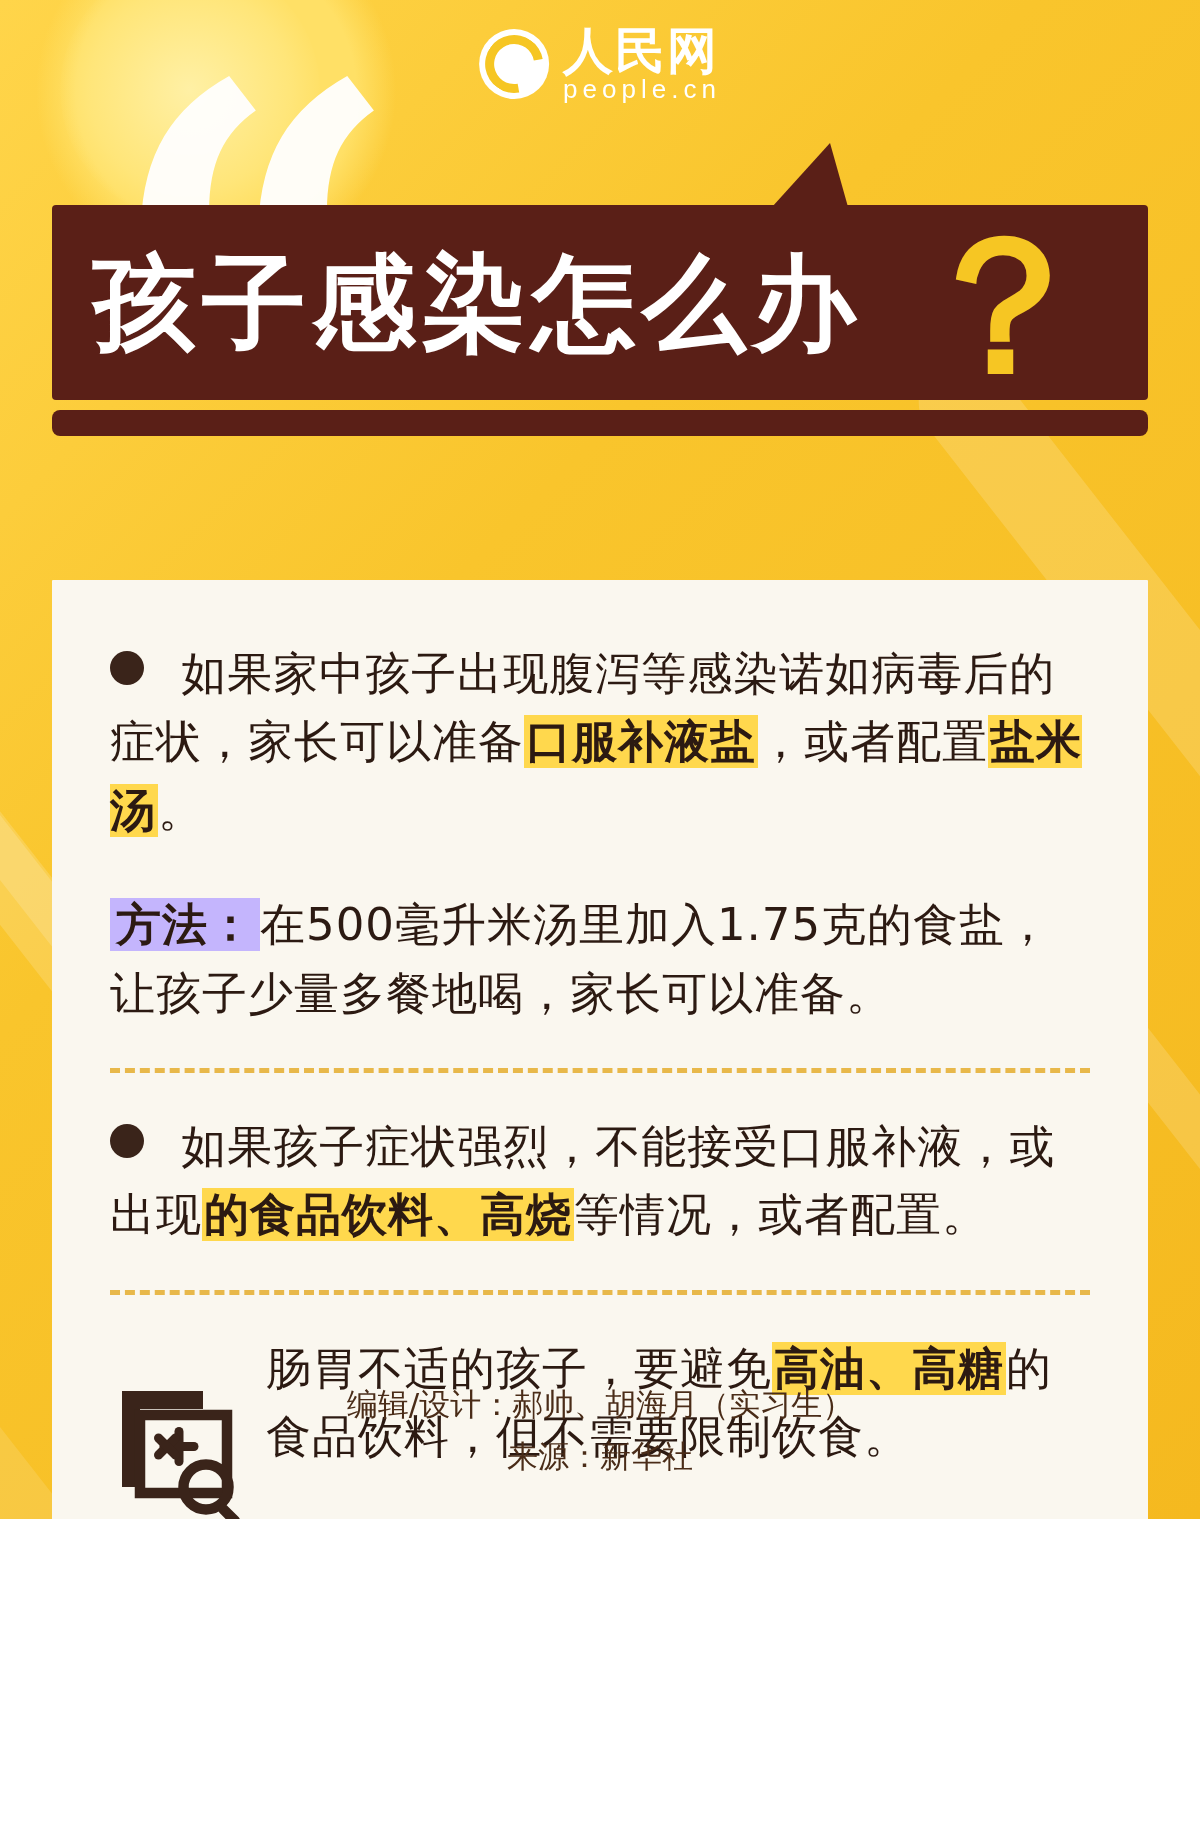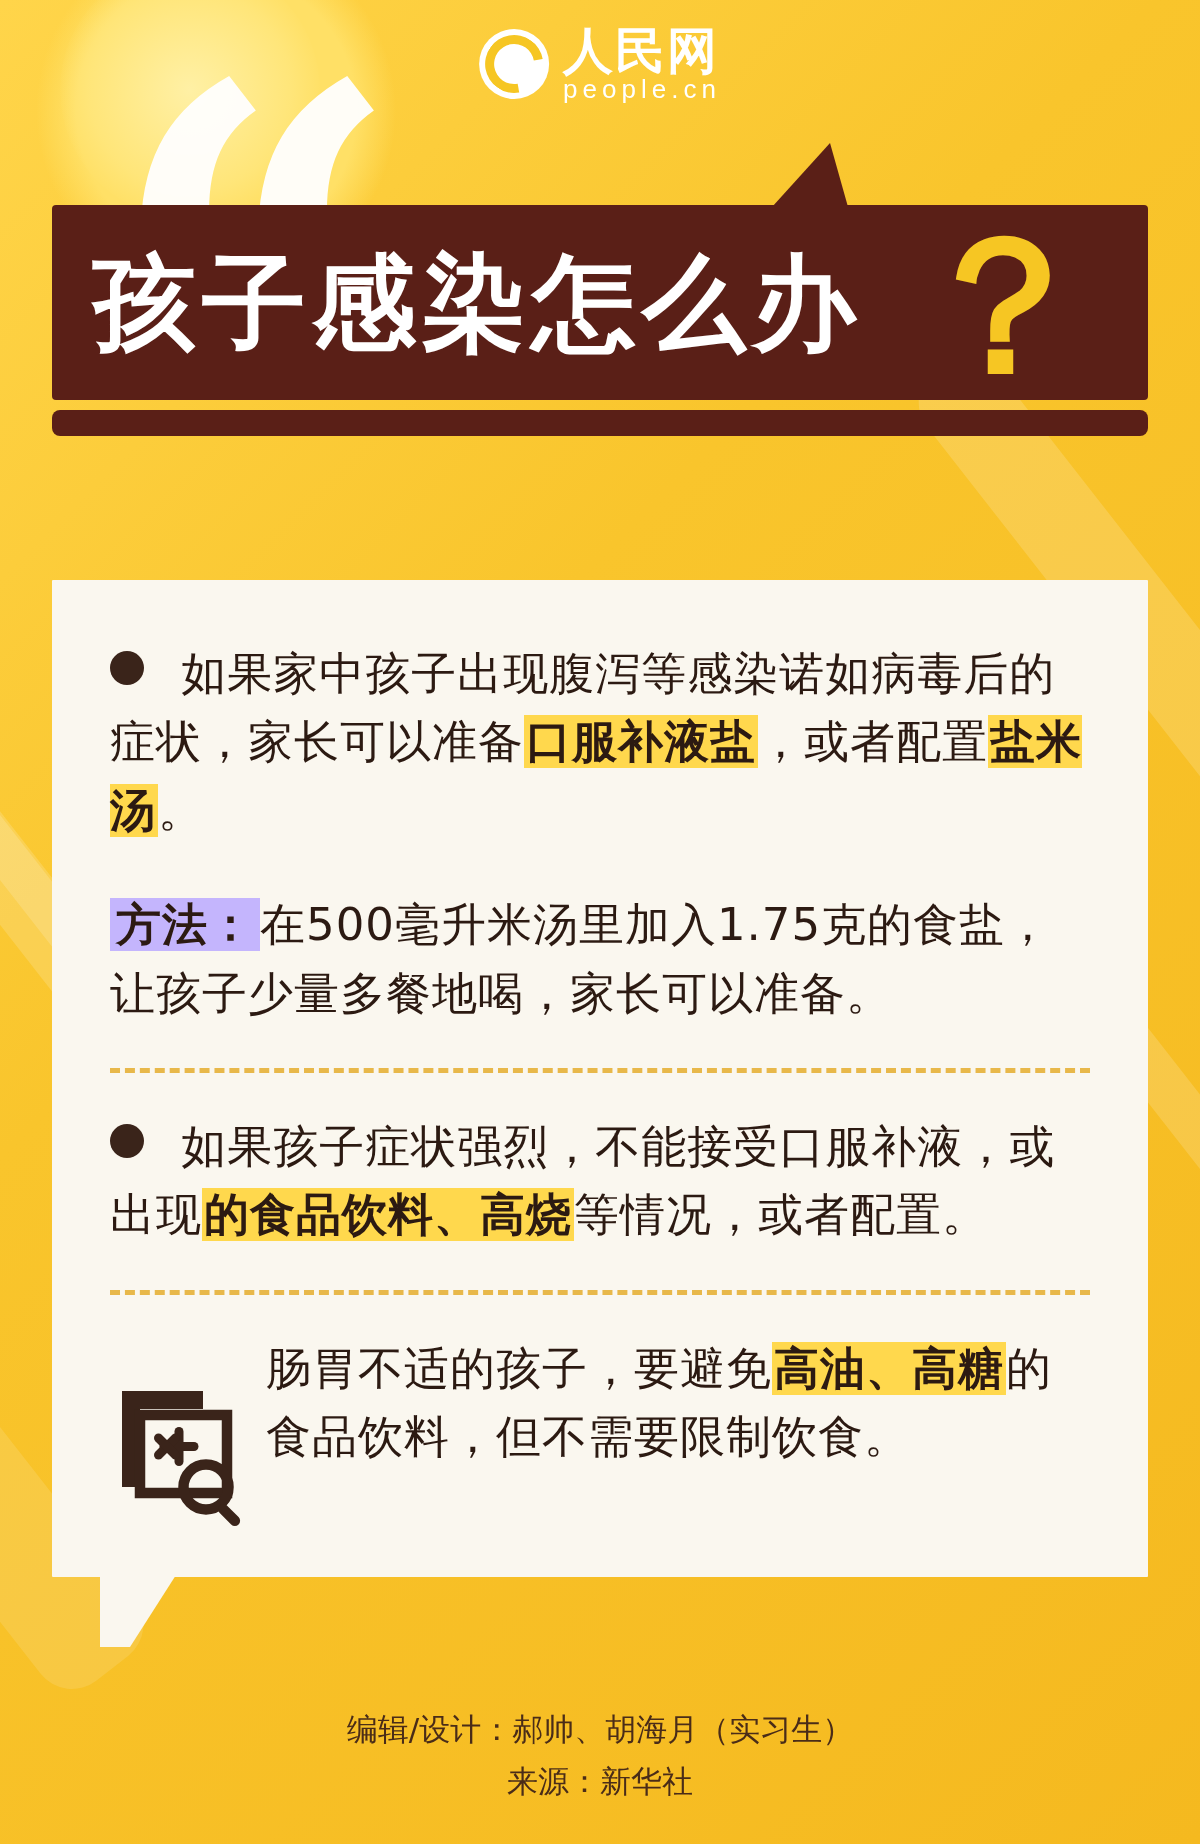--- a/index.html
+++ b/index.html
@@ -9,21 +9,21 @@
   body {
     width: 1200px;
     height: 1844px;
     font-family: "Liberation Sans", "DejaVu Sans", sans-serif;
     overflow: hidden;
   }
 
   .poster {
     position: relative;
     width: 1200px;
-    height: 1844px;
+    height: 1519px;
     background: #f6c623;
     background-image:
       radial-gradient(circle at 18% 6%, #ffe066 0 140px, rgba(255,224,102,0) 180px),
       linear-gradient(135deg, #ffd54a 0%, #f9c52c 38%, #f5b91f 100%);
     overflow: hidden;
   }
 
   
   .streak {
     position: absolute;

